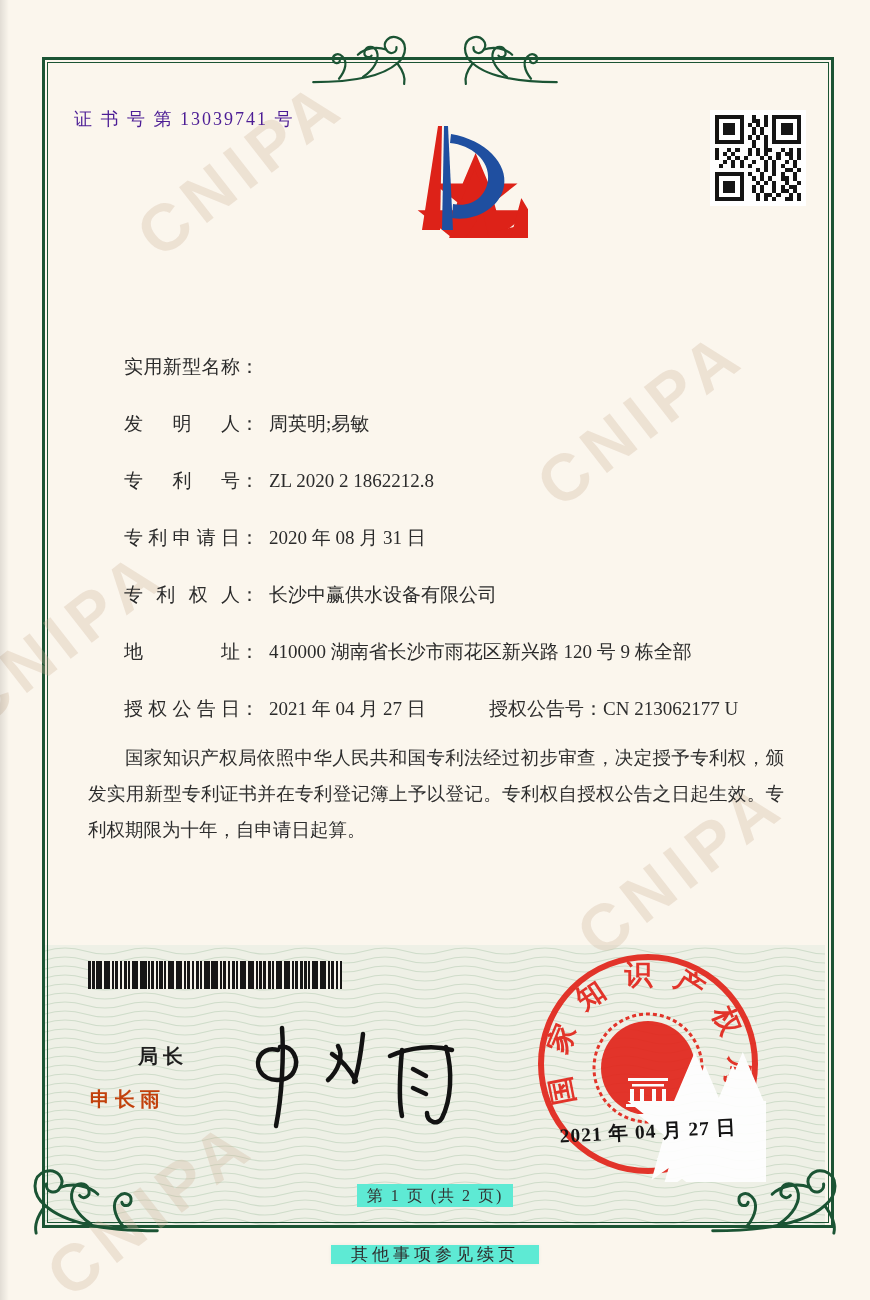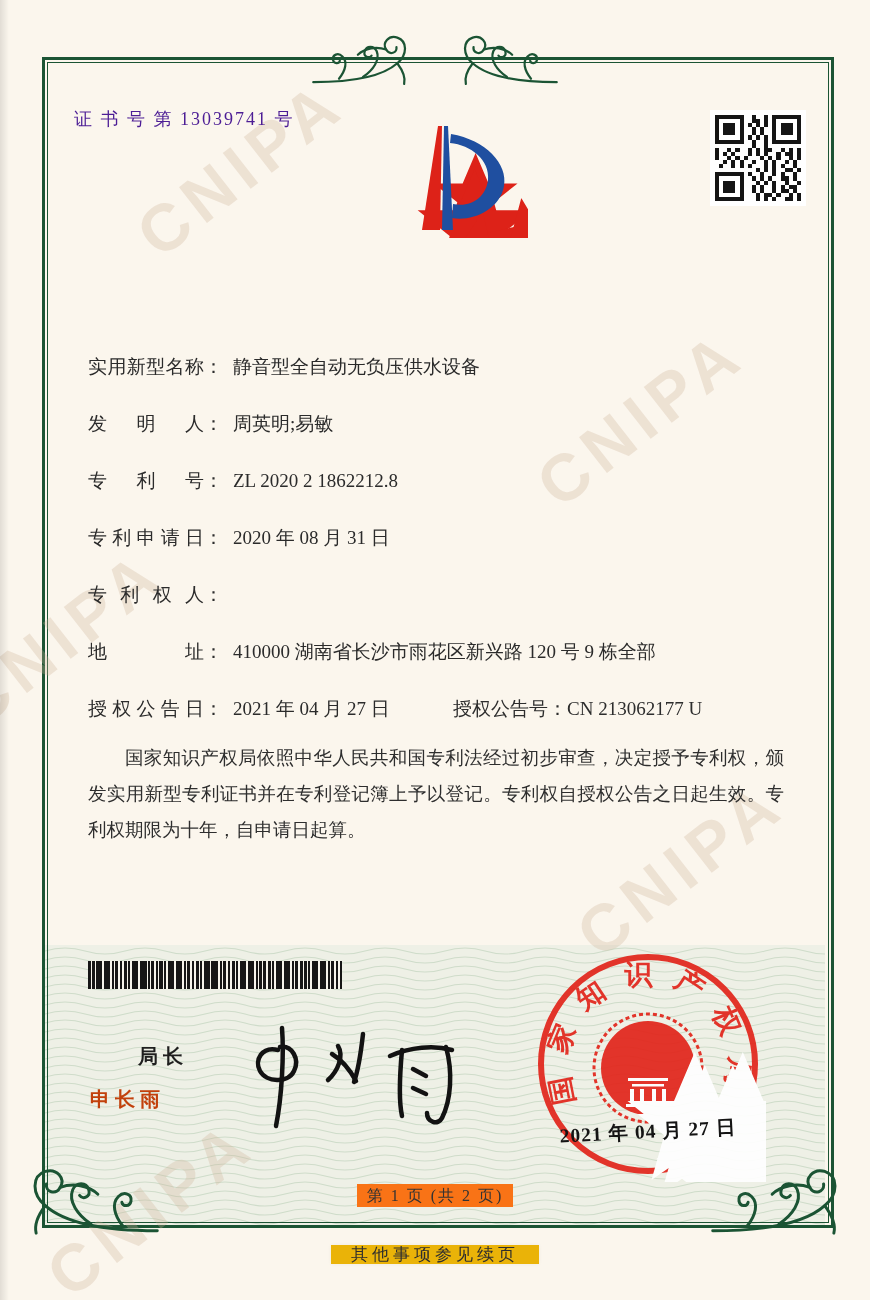--- a/index.html
+++ b/index.html
@@ -42,21 +42,21 @@
   .qr{position:absolute; left:710px; top:110px; width:96px; height:96px; background:#fff;
     padding:5px; box-sizing:border-box; z-index:3;}
   .qr-grid{display:grid; grid-template-columns:repeat(21,1fr); grid-template-rows:repeat(21,1fr);
     width:86px; height:86px;}
   .qc{background:#fff;} .qd{background:#151515;}
 
   .title{position:absolute; left:0; right:0; top:240px; margin:0; text-align:center;
     font-size:44px; font-weight:bold; letter-spacing:15px; color:#141414; z-index:3;}
 
   .fields{position:absolute; left:88px; top:338px; width:700px; font-size:19px; z-index:3;}
-  .f-row{position:relative; height:57px; display:flex; align-items:center; white-space:nowrap;}
+  .f-row{position:relative; height:57px; display:flex; align-items:center; white-space:nowrap;margin-left:36px;}
   .f-label{display:inline-block; width:116px; text-align:justify; text-align-last:justify;
     color:#2b2b2b;}
   .f-colon{margin-right:10px;}
   .f-value{color:#2b2b2b;}
   .grant2{position:absolute; left:365px; white-space:nowrap;font-family:Liberation Serif, serif;}
 
   .paras{position:absolute; left:88px; top:740px; width:696px; z-index:3;}
   .paras p{margin:0; font-size:18.5px; line-height:36px; text-indent:2em;
     text-align:justify; color:#2e2e2e;}
 
@@ -74,25 +74,25 @@
   .signature{position:absolute; left:232px; top:1014px; width:250px; height:118px; z-index:3;}
 
   .seal{position:absolute; left:530px; top:946px; width:236px; height:236px; z-index:4;}
   .seal svg{position:absolute; inset:0; opacity:.93;}
   .seal-date{position:absolute; left:0; right:0; top:172px; text-align:center;
     font-size:19.5px; color:#141414; letter-spacing:1px; transform:rotate(-3deg);
     font-weight:600;}
 
   .page-num{position:absolute; left:0; right:0; top:1186px; text-align:center; z-index:3;
     font-size:16px; letter-spacing:2px; color:#333;}
-  .page-num span{background:#f97316; padding:3px 10px;}
+  .page-num span{background:#5eead4; padding:3px 10px;}
 
   .footer-note{position:absolute; left:0; right:0; top:1243px; text-align:center; z-index:3;
     font-size:17px; letter-spacing:4px; color:#2e2e2e;}
-  .footer-note span{background:#eab308; padding:0 20px; box-shadow:0 0 4px rgba(0,0,0,.05);}
+  .footer-note span{background:#5eead4; padding:0 20px; box-shadow:0 0 4px rgba(0,0,0,.05);}
 </style>
 </head>
 <body>
 
 <div class="page">
 
   <svg class="defs" xmlns="http://www.w3.org/2000/svg" aria-hidden="true">
     <defs>
       <symbol id="star" viewBox="-10 -10 20 20">
         <polygon points="0,-10 2.94,-3.09 9.51,-3.09 4.16,1.18 6.12,8.09 0,3.82 -6.12,8.09 -4.16,1.18 -9.51,-3.09 -2.94,-3.09"></polygon>
@@ -633,21 +633,20 @@
         <div class="qc qd"></div>
       </div>
   </div>
 
 
   <div class="fields">
 
     <div class="f-row">
       <span class="f-label">实用新型名称</span>
         <span class="f-colon">：</span>
-        <span class="f-value">静音型全自动无负压供水设备</span>
     </div>
 
     <div class="f-row">
       <span class="f-label">发明人</span>
         <span class="f-colon">：</span>
         <span class="f-value">周英明;易敏</span>
     </div>
 
     <div class="f-row">
       <span class="f-label">专利号</span>
@@ -657,20 +656,21 @@
 
     <div class="f-row">
       <span class="f-label">专利申请日</span>
         <span class="f-colon">：</span>
         <span class="f-value">2020 年 08 月 31 日</span>
     </div>
 
     <div class="f-row">
       <span class="f-label">专利权人</span>
         <span class="f-colon">：</span>
+        <span class="f-value">长沙中赢供水设备有限公司</span>
     </div>
 
     <div class="f-row">
       <span class="f-label">地址</span>
         <span class="f-colon">：</span>
         <span class="f-value">410000 湖南省长沙市雨花区新兴路 120 号 9 栋全部</span>
     </div>
 
     <div class="f-row">
       <span class="f-label">授权公告日</span>

